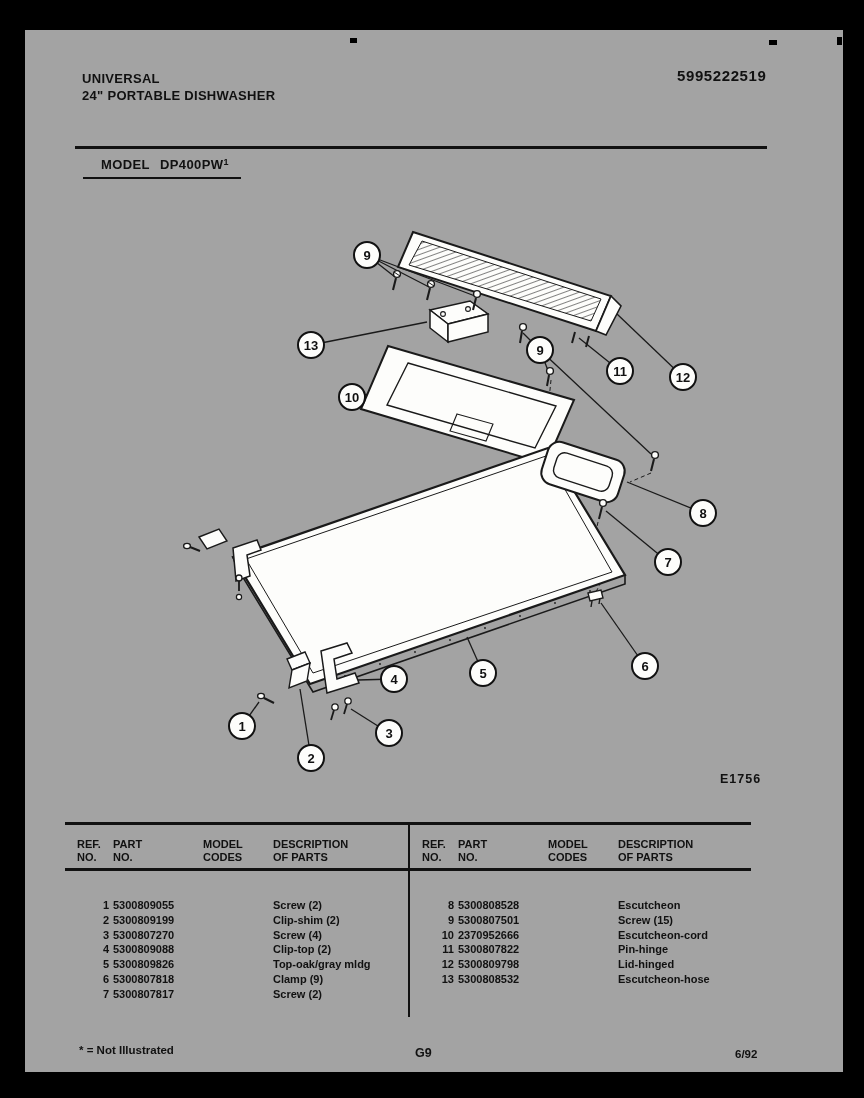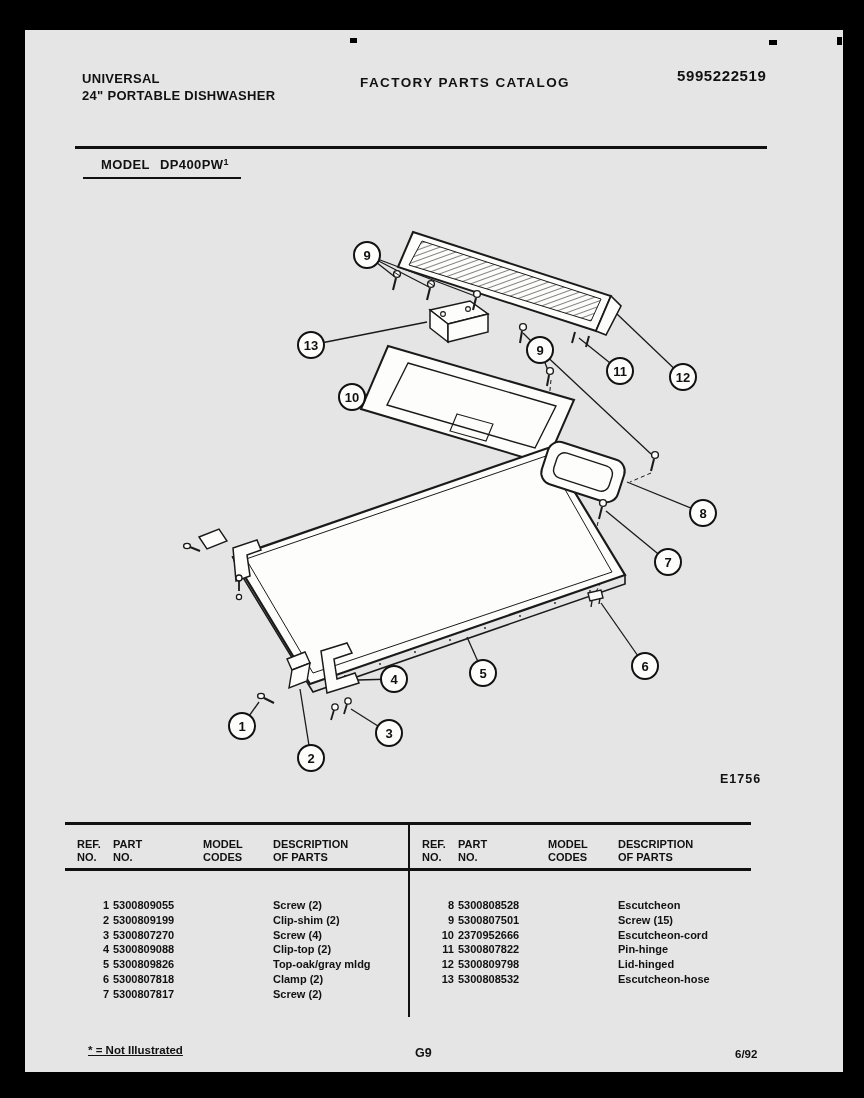--- a/index.html
+++ b/index.html
@@ -1,18 +1,18 @@
 <!DOCTYPE html>
 <html><head>
 <meta charset="utf-8">
 <style>
   * { margin:0; padding:0; box-sizing:border-box; }
   html,body { width:864px; height:1098px; }
   body { background:#000; position:relative; font-family:"Liberation Sans",sans-serif; color:#111; overflow:hidden; }
-  .page { position:absolute; left:25px; top:30px; width:818px; height:1042px; background:#e5e5e5; }
+  .page { position:absolute; left:25px; top:30px; width:818px; height:1042px; background:#a3a3a3; }
   .abs { position:absolute; }
   .brand { left:57px; top:40px; font-size:13px; font-weight:bold; line-height:17px; letter-spacing:.3px; }
   .title { left:280px; top:45px; width:320px; text-align:center; font-size:13.5px; font-weight:bold; letter-spacing:1.4px; }
   .catnum { left:652px; top:37px; font-size:15px; font-weight:bold; letter-spacing:.6px; }
   .rule-main { left:50px; top:116px; width:692px; height:3px; background:#111; }
   .model-line { left:76px; top:127px; font-size:13px; font-weight:bold; letter-spacing:.4px; }
   .model-line .lbl { margin-right:10px; }
   .model-line .sup { font-size:9px; vertical-align:4px; }
   .model-underline { left:58px; top:147px; width:158px; height:2px; background:#111; }
   .enumber { left:683px; top:742px; font-size:12.5px; font-weight:bold; letter-spacing:1px;margin-left:12px; }
@@ -25,39 +25,38 @@
   .half { min-height:192px; padding-top:13px; }
   .half.right { border-left:2.5px solid #111; }
   .thead, .prow { display:grid; grid-template-columns:38px 90px 70px 1fr; padding-left:10px; }
   .thead { font-size:11px; font-weight:bold; line-height:12.5px; }
   .thead .hc span { display:block; }
   .thead .hc.ref { padding-left:2px; }
   .hrule { height:3px; background:#111; margin-top:5px; }
   .rows { margin-top:27px; }
   .prow { font-size:11px; font-weight:bold; line-height:14.8px; }
   .prow .ref { text-align:right; padding-right:4px; }
-  .footer-note { left:63px; top:1014px; font-size:11.5px; font-weight:bold;text-decoration:underline; }
+  .footer-note { left:54px; top:1014px; font-size:11.5px; font-weight:bold; }
   .footer-page { left:390px; top:1016px; font-size:12.5px; font-weight:bold; }
   .footer-date { left:710px; top:1018px; font-size:11.5px; font-weight:bold; }
   .speck { position:absolute; background:#000; }
 </style>
 </head>
 <body>
 
 <div class="page">
 
   <div class="speck" style="left:325px;top:8px;width:7px;height:5px;"></div>
   <div class="speck" style="left:744px;top:10px;width:8px;height:5px;"></div>
   <div class="speck" style="left:812px;top:7px;width:5px;height:8px;"></div>
 
   <div class="abs brand">
     <div>UNIVERSAL</div>
     <div>24" PORTABLE DISHWASHER</div>
   </div>
-  <div class="abs title">FACTORY PARTS CATALOG</div>
   <div class="abs catnum">5995222519</div>
   <div class="abs rule-main"></div>
   <div class="abs model-line">
     <span class="lbl">MODEL</span><span>DP400PW</span><span class="sup">1</span>
   </div>
   <div class="abs model-underline"></div>
 
   <svg class="diagram-svg" width="620" height="600" viewBox="0 0 620 600">
     <defs>
       <pattern id="hatch" width="5" height="5" patternUnits="userSpaceOnUse" patternTransform="rotate(70)">
@@ -247,21 +246,21 @@
         <div class="prow">
             <span class="ref">5</span>
             <span>5300809826</span>
             <span></span>
             <span>Top-oak/gray mldg</span>
           </div>
         <div class="prow">
             <span class="ref">6</span>
             <span>5300807818</span>
             <span></span>
-            <span>Clamp (2)</span>
+            <span>Clamp (9)</span>
           </div>
         <div class="prow">
             <span class="ref">7</span>
             <span>5300807817</span>
             <span></span>
             <span>Screw (2)</span>
           </div>
       </div>
     </div>
     <div class="half right">

